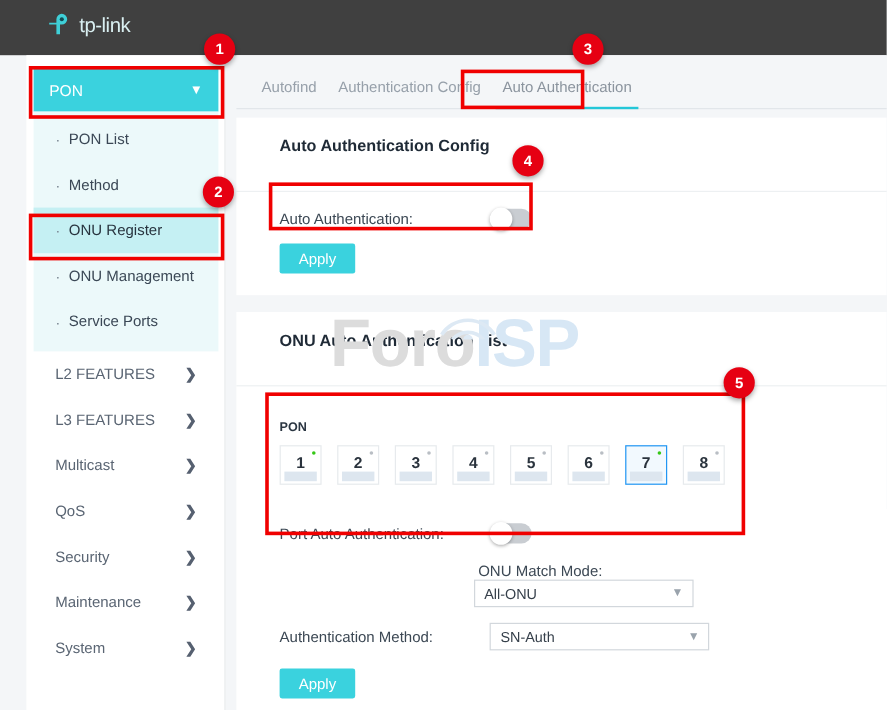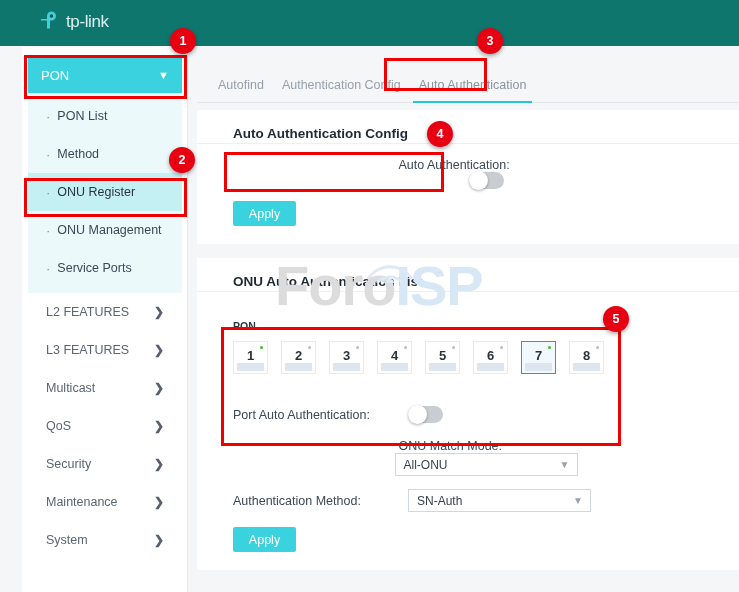--- a/index.html
+++ b/index.html
@@ -7,21 +7,21 @@
     width: 739px; height: 592px;
     font-family: "Liberation Sans", sans-serif;
     background: #f4f6f8;
     overflow: hidden;
   }
   #app { position: relative; width: 739px; height: 592px; background: #f4f6f8; }
 
   
   .topbar {
     position: absolute; left: 0; top: 0; width: 739px; height: 46px;
-    background: #0f766e;
+    background: #404040;
   }
   .logo-wrap { position: absolute; left: 37px; top: 9px; display: flex; align-items: center; }
   .logo-mark { width: 26px; height: 26px; position: relative; }
   .logo-text {
     color: #d9eff1; font-size: 17px; letter-spacing: -0.4px;
     margin-left: 3px; font-weight: 400;
   }
 
   
   .sidebar {
@@ -43,40 +43,40 @@
   .sub-item .dot { color:#7b8793; margin-right: 7px; font-size: 13px; line-height: 1; }
   .sub-item.active { background: #c5f0f3; color:#28343f; }
   .grp-item {
     height: 38px; display: flex; align-items: center; justify-content: space-between;
     padding: 0 18px 0 18px; font-size: 12.5px; color: #5a6573; background:#fff;
     margin-left: 6px; width:154px;
   }
   .grp-item .chev { color:#566070; font-size: 12px; font-weight: 700;}
 
   
-  .content { position: absolute; left: 197px; top: 46px; right: 0; bottom: 0; margin-top: 12px; }
+  .content { position: absolute; left: 197px; top: 46px; right: 0; bottom: 0; }
   .tabbar {
     position: relative; height: 45px; background: #f4f6f8;
     display: flex; align-items: flex-end; padding-left: 12px;
     border-bottom: 1px solid #e2e6ea;
   }
   .tab {
     font-size: 12.5px; color: #97a0aa; padding: 0 9px 10px 9px;
     position: relative; white-space: nowrap;
   }
   .tab.active { color: #8b949e; }
   .tab.active::after {
     content:""; position:absolute; left:3px; right:3px; bottom:-1px;
     height:2px; background:#24c7d8;
   }
 
   .panel { background: #ffffff; position: relative; }
   .panel-title {
     font-size: 13.5px; font-weight: bold; color: #1f2a36;
-    padding: 16px 0 2px 36px; border-bottom: 1px solid #edf0f2;
+    padding: 16px 0 30px 36px; border-bottom: 1px solid #edf0f2;
   }
   .panel-body { padding: 14px 0 18px 36px; }
 
   .row { display: flex; align-items: center; margin-bottom: 14px; }
   .row-label { font-size: 12.5px; color: #3c4854; width: 175px; }
 
   
   .toggle { width: 35px; height: 17px; border-radius: 9px; background: #c9cdd2;
             position: relative; display:inline-block; }
   .toggle .knob {
@@ -223,21 +223,21 @@
         <span>Authentication Config</span>
       </div>
       <div class="tab active">
         <span>Auto Authentication</span>
       </div>
     </div>
 
     <div class="panel" style="margin-top:7px;">
       <div class="panel-title">Auto Authentication Config</div>
       <div class="panel-body">
-        <div class="row" style="margin-bottom:12px;flex-direction:column;">
+        <div class="row" style="margin-bottom:12px;">
           <span class="row-label">Auto Authentication:</span>
           <span class="toggle">
             <span class="knob"></span>
           </span>
         </div>
         <button class="btn-apply">Apply</button>
       </div>
     </div>
 
     <div class="panel" style="margin-top:14px;">

